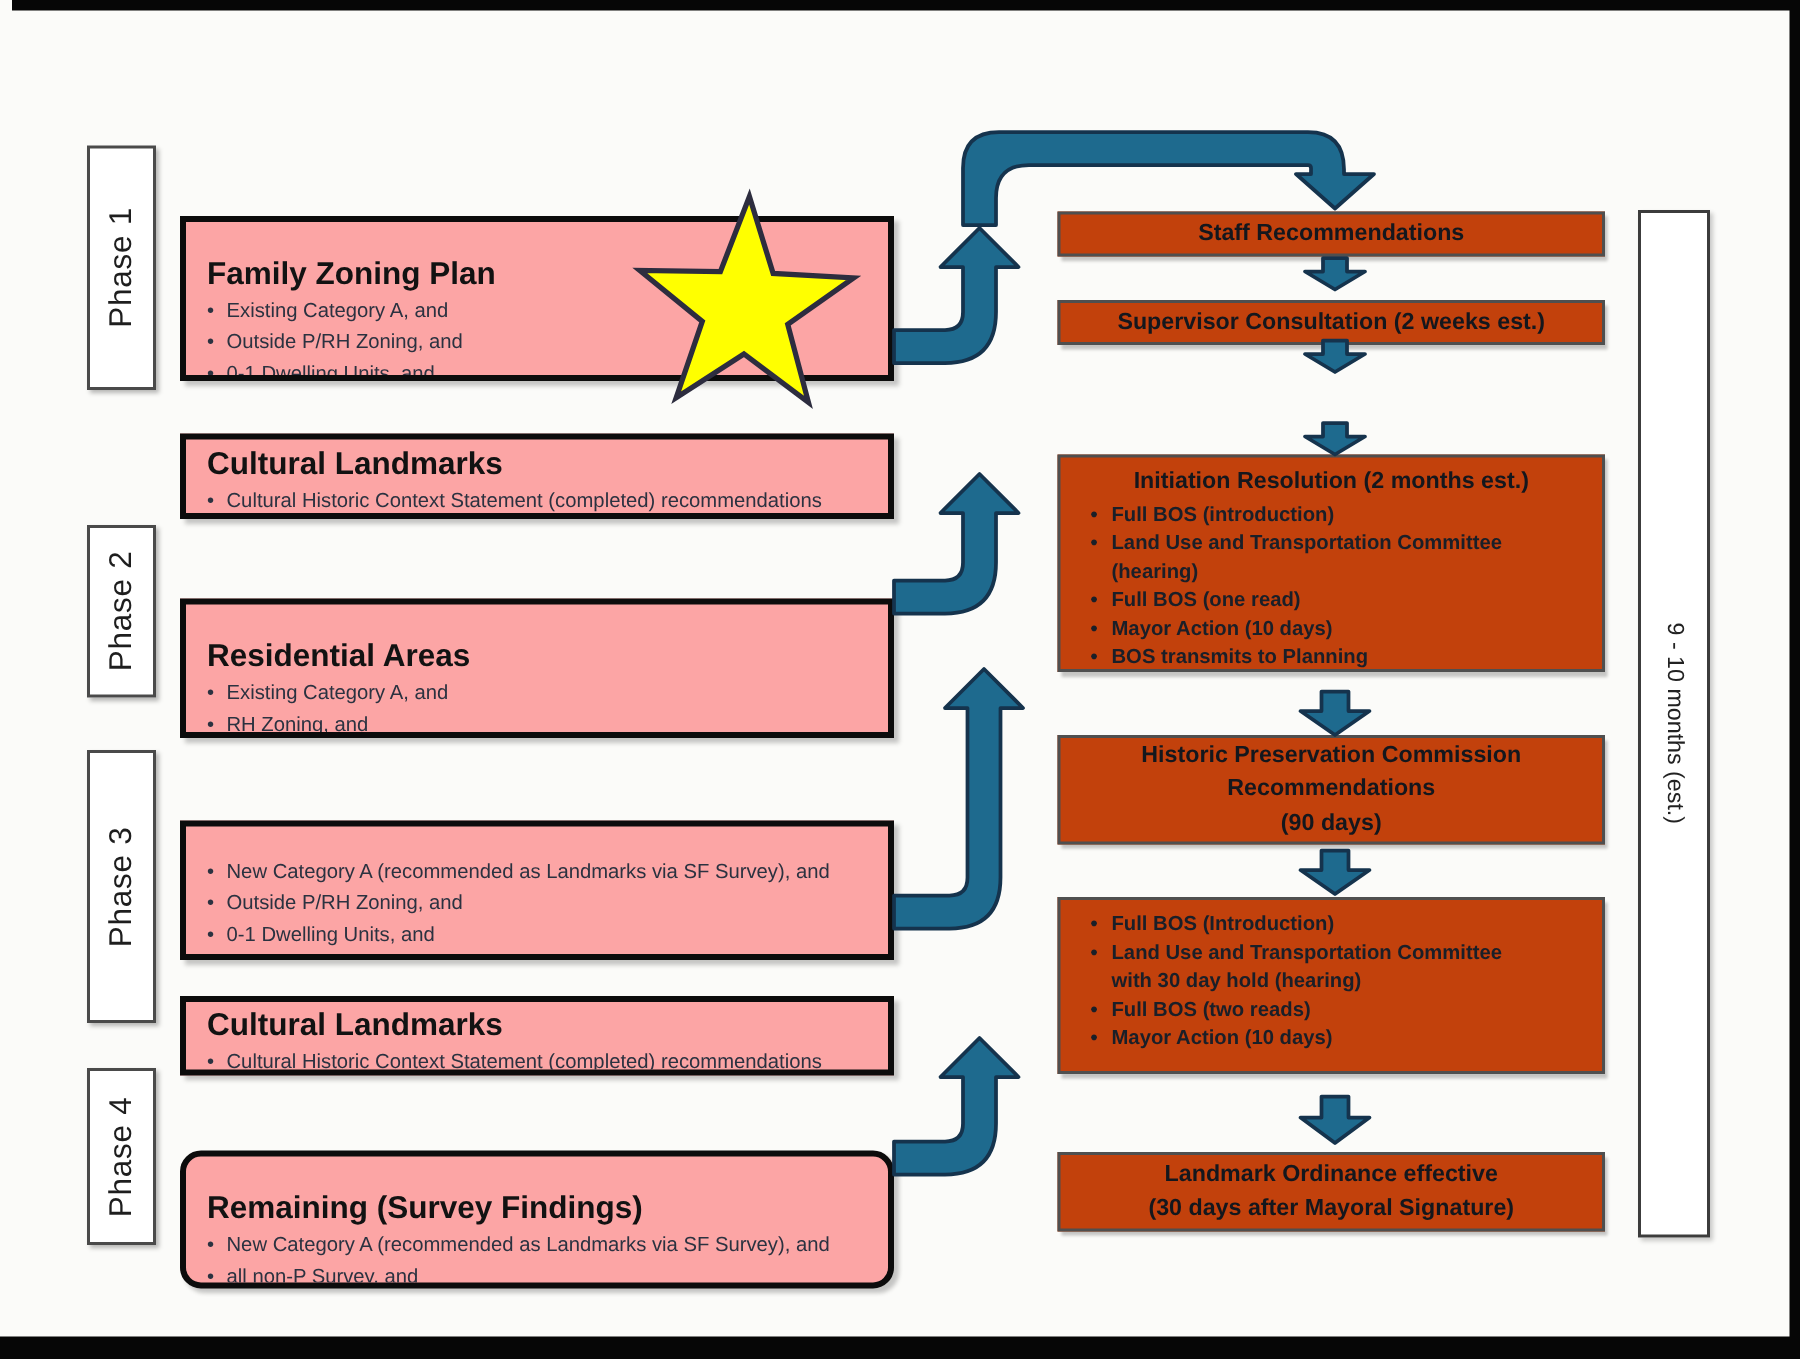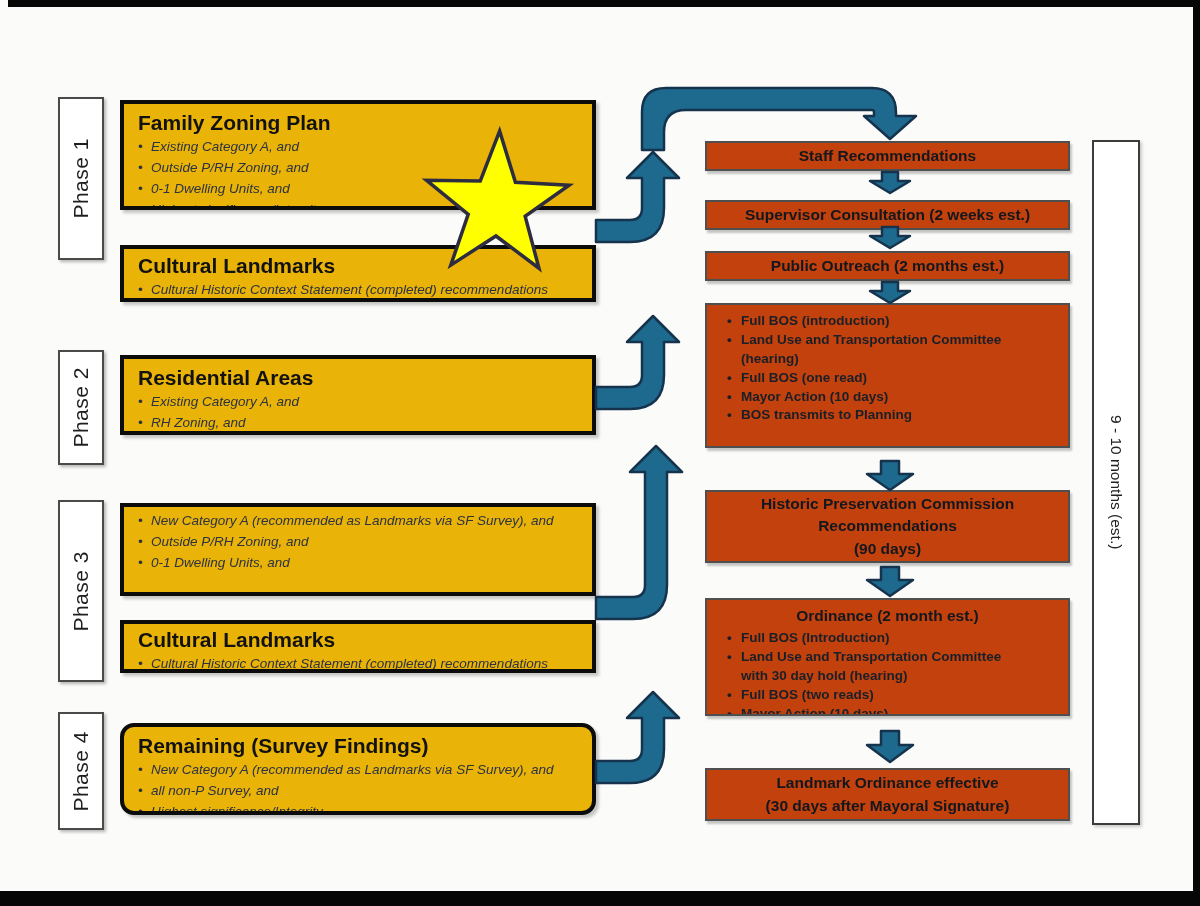--- a/index.html
+++ b/index.html
@@ -12,27 +12,27 @@
   .bar-bottom{position:absolute;left:0;bottom:0;width:1200px;height:15px;background:#060606;}
 
   .phase-box{
     position:absolute;left:58px;width:46px;background:#fff;
     border:2px solid #4a4a4a;box-shadow:2px 2px 3px rgba(0,0,0,.28);
     display:flex;align-items:center;justify-content:center;box-sizing:border-box;
   }
   .phase-label{writing-mode:vertical-rl;transform:rotate(180deg);font-size:21px;color:#1e1e1e;letter-spacing:.5px;}
 
   .lbox{
-    position:absolute;left:120px;width:476px;background:#eab308;
+    position:absolute;left:120px;width:476px;background:#fca5a5;
     border:4px solid #0c0c0c;box-shadow:3px 3px 3px rgba(0,0,0,.22);
-    box-sizing:border-box;padding:4px 10px 4px 12px;overflow:hidden;
+    box-sizing:border-box;padding:20px 10px 4px 12px;overflow:hidden;margin-top:44px;
   }
   .lbox h2{font-size:21px;font-weight:bold;color:#121212;margin:2px 0 2px 2px;line-height:1.2;}
   .lbox ul{margin:0;padding:0;list-style:none;font-size:13.5px;color:#2b3240;}
-  .lbox li{position:relative;padding-left:15px;line-height:1.55;white-space:pre-line;font-style:italic;}
+  .lbox li{position:relative;padding-left:15px;line-height:1.55;white-space:pre-line;}
   .lbox li::before{content:"\2022";position:absolute;left:2px;color:#2b3240;}
 
   .pbox{
     position:absolute;left:705px;width:365px;background:#c2410c;
     border:2px solid #4f4f4f;box-shadow:2px 3px 2px rgba(0,0,0,.22);
     box-sizing:border-box;overflow:hidden;
   }
   .pbox.center{display:flex;align-items:center;justify-content:center;}
   .ptitle{font-weight:bold;font-size:15.5px;color:#14171d;text-align:center;white-space:pre-line;line-height:1.45;}
   .pbox ul{margin:2px 0 0 0;padding:0 24px 0 0;list-style:none;font-size:13.5px;font-weight:bold;color:#1a1f28;}
@@ -46,21 +46,21 @@
     display:flex;align-items:center;justify-content:center;box-sizing:border-box;
   }
   .tlabel{writing-mode:vertical-rl;font-size:15.5px;color:#222;}
 
   svg.overlay{position:absolute;left:0;top:0;pointer-events:none;}
 
   
   #ph1{top:97px;height:163px;}  #ph2{top:350px;height:115px;}
   #ph3{top:500px;height:182px;} #ph4{top:712px;height:118px;}
   #fzp1{top:100px;height:110px;} #cl1{top:245px;height:57px;padding-top:2px;}
-  #res{top:355px;height:80px;}  #fzp3{top:503px;height:93px;}
+  #res{top:355px;height:93px;}  #fzp3{top:503px;height:93px;}
   #cl3{top:620px;height:53px;padding-top:1px;} #rem{top:723px;height:92px;border-radius:14px;}
   #staff{top:141px;height:30px;} #supervisor{top:200px;height:30px;}
   #outreach{top:251px;height:30px;} #initiation{top:303px;height:145px;}
   #hpc{top:490px;height:73px;} #ordinance{top:598px;height:118px;}
   #effective{top:768px;height:53px;}
 </style>
 </head>
 <body>
 
 <div class="stage">
@@ -126,40 +126,37 @@
         <li>Highest significance/Integrity</li>
       </ul>
   </div>
 
   <div class="pbox center" id="staff">
     <div class="ptitle">Staff Recommendations</div>
   </div>
   <div class="pbox center" id="supervisor">
     <div class="ptitle">Supervisor Consultation (2 weeks est.)</div>
   </div>
-  <div class="pbox center" id="outreach">
-    <div class="ptitle">Public Outreach (2 months est.)</div>
-  </div>
   <div class="pbox with-list" id="initiation">
+    <div class="ptitle">Initiation Resolution (2 months est.)</div>
     <ul>
         <li>Full BOS (introduction)</li>
         <li>Land Use and Transportation Committee
 (hearing)</li>
         <li>Full BOS (one read)</li>
         <li>Mayor Action (10 days)</li>
         <li>BOS transmits to Planning</li>
       </ul>
   </div>
   <div class="pbox center" id="hpc">
     <div class="ptitle">Historic Preservation Commission
 Recommendations
 (90 days)</div>
   </div>
   <div class="pbox with-list" id="ordinance">
-    <div class="ptitle">Ordinance (2 month est.)</div>
     <ul>
         <li>Full BOS (Introduction)</li>
         <li>Land Use and Transportation Committee
 with 30 day hold (hearing)</li>
         <li>Full BOS (two reads)</li>
         <li>Mayor Action (10 days)</li>
       </ul>
   </div>
   <div class="pbox center" id="effective">
     <div class="ptitle">Landmark Ordinance effective

